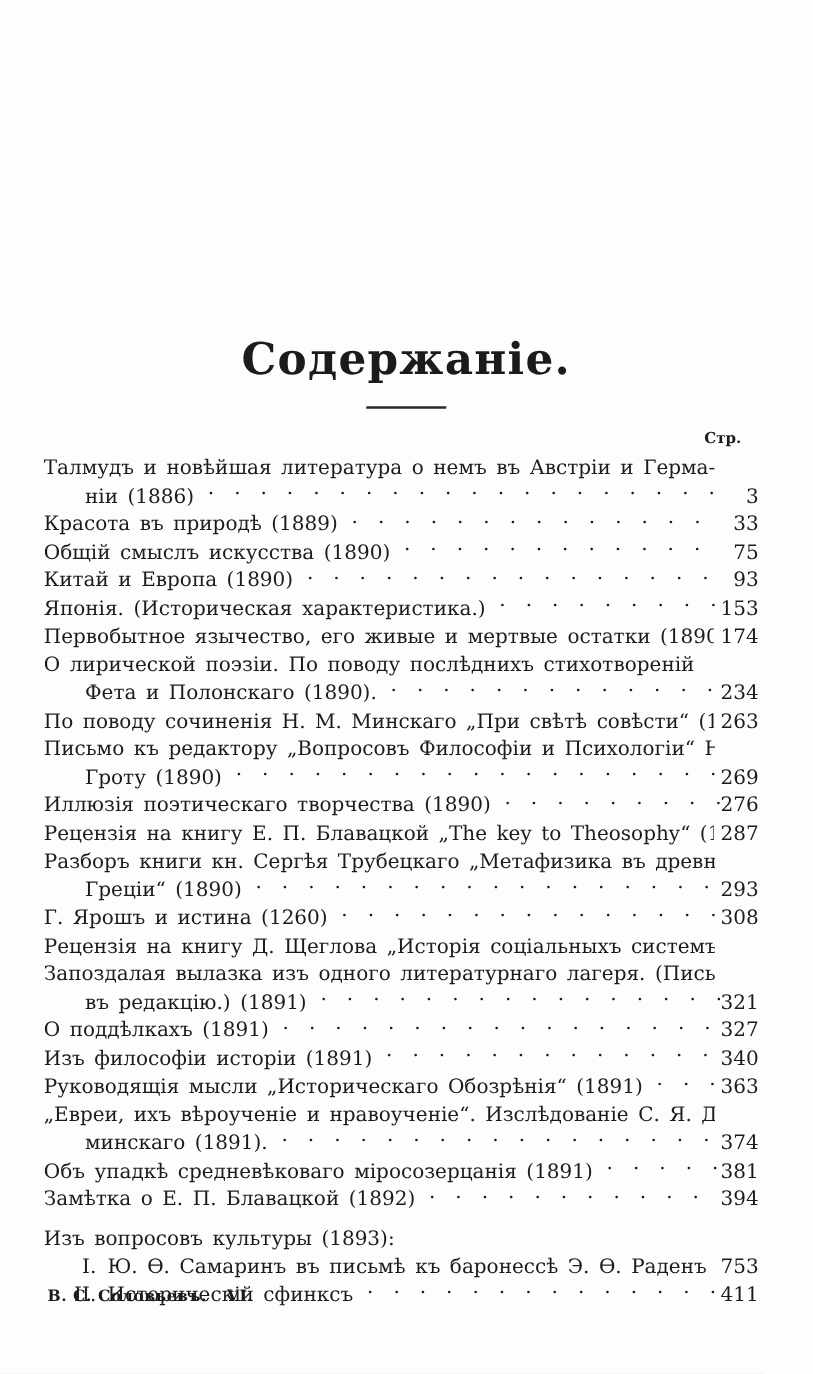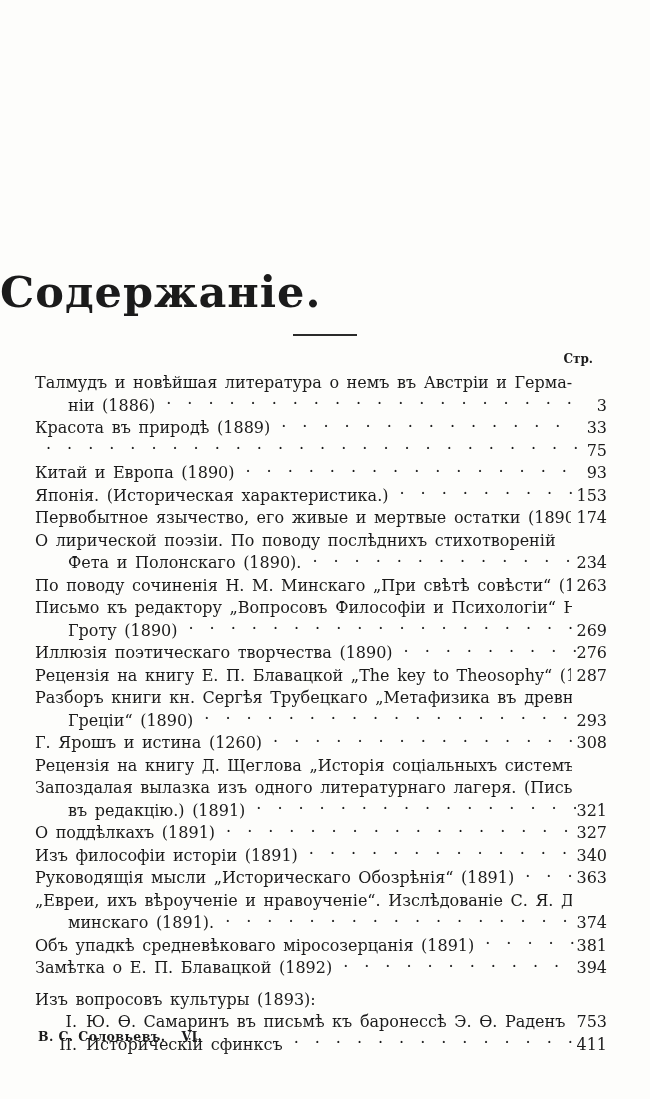--- a/index.html
+++ b/index.html
@@ -12,22 +12,22 @@
     width: 650px;
     height: 1099px;
     margin: 0 auto;
     background: #fdfdfb;
     font-family: "DejaVu Serif", serif;
     color: #1b1b1b;
     overflow: hidden;
   }
   .book-title {
     margin-top: 268px;
-    text-align: left;
-    font-size: 43px;
+    text-align: center;
+    font-size: 35px;
     line-height: 1.15;
     font-weight: bold;
     letter-spacing: 1px;
   }
   .title-rule {
     width: 64px;
     height: 2px;
     background: #2a2a2a;
     margin: 17px auto 0 auto;
   }
@@ -125,20 +125,21 @@
     <span class="page-num">3</span>
   </div>
         <div class="toc-line">
 
     <span class="text">Красота въ природѣ (1889)</span>
     <span class="dots"></span>
     <span class="page-num">33</span>
   </div>
         <div class="toc-line">
 
+    <span class="text">Общій смыслъ искусства (1890)</span>
     <span class="dots"></span>
     <span class="page-num">75</span>
   </div>
         <div class="toc-line">
 
     <span class="text">Китай и Европа (1890)</span>
     <span class="dots"></span>
     <span class="page-num">93</span>
   </div>
         <div class="toc-line">

